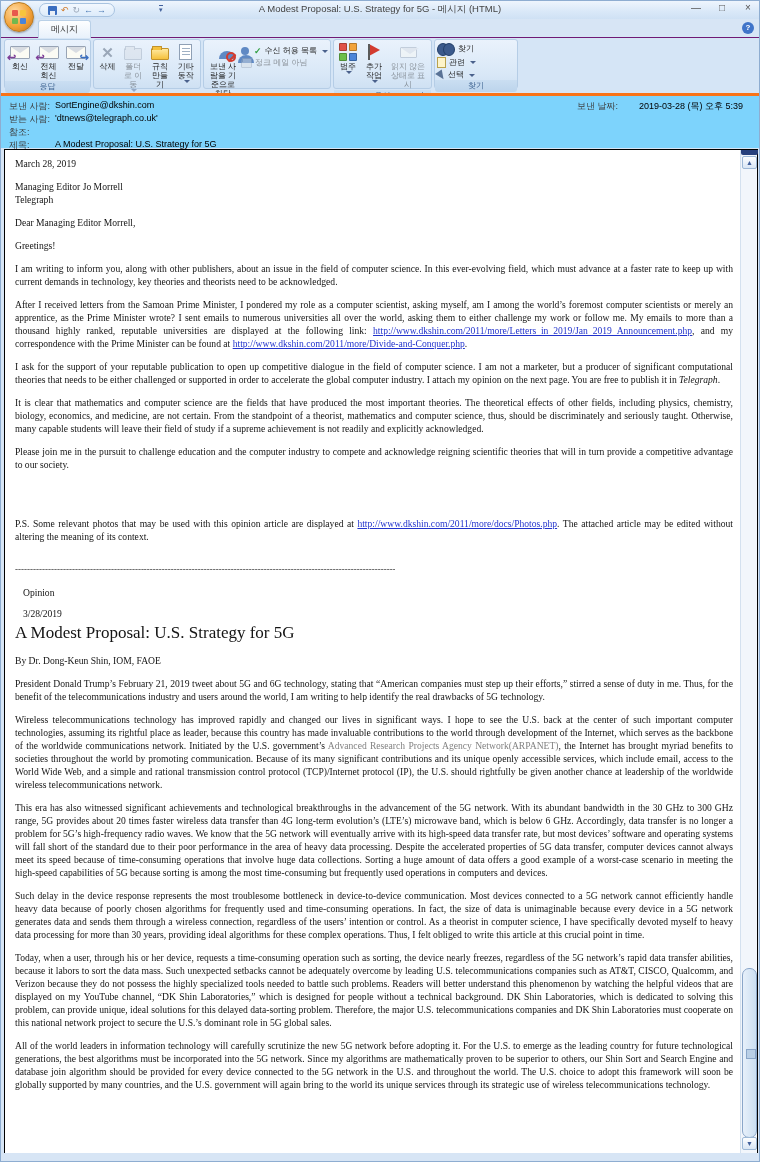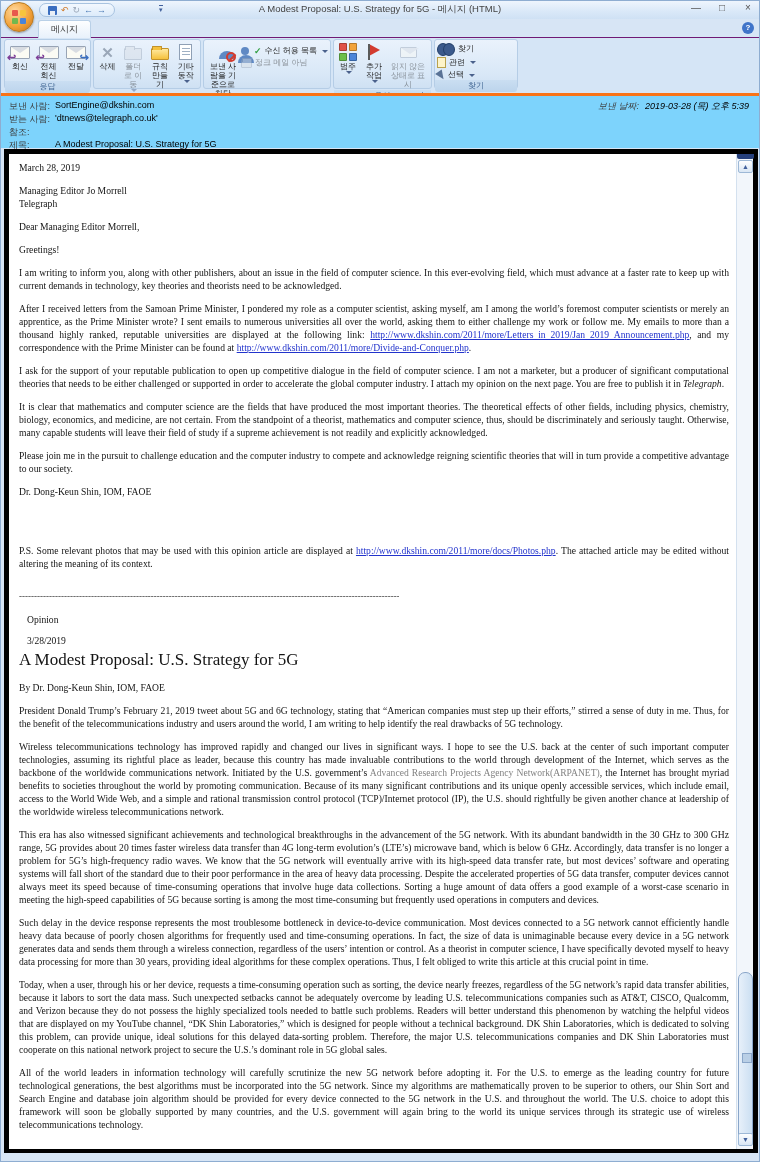--- a/index.html
+++ b/index.html
@@ -75,23 +75,23 @@
   .binoc::before,.binoc::after{content:"";position:absolute;top:0;width:10px;height:11px;border-radius:50%;background:#3b5a8c;border:1px solid #23406b;}
   .binoc::before{left:0;} .binoc::after{right:0;}
   .cursor-ic{width:0;height:0;border-left:4px solid transparent;border-right:4px solid transparent;border-top:9px solid #5a7396;transform:rotate(-35deg);}
   .mini-doc{width:9px;height:11px;background:#fdf4c9;border:1px solid #b9a24d;}
   
   .mailheader{position:absolute;left:0;top:92px;width:100%;height:55px;background:#7dd3fc;font-size:9px;color:#222;
               border-top:3px solid #f97316;}
   .hrow{position:absolute;left:8px;display:flex;}
   .hlabel{width:46px;color:#3c3c3c;}
   .hvalue{color:#000;}
-  .sent-date{position:absolute;right:10px;top:4px;display:flex;gap:6px;font-style:italic;}
-  
-  .bodywrap{position:absolute;left:3px;top:148px;width:754px;height:1005px;background:#fff;border:5px solid #000000;}
+  .sent-date{position:absolute;right:16px;top:4px;display:flex;gap:21px;}
+  
+  .bodywrap{position:absolute;left:3px;top:148px;width:754px;height:1005px;background:#fff;border:1px solid #000000;}
   .content{position:absolute;left:0;top:0;right:17px;bottom:0;padding:7px 7px 0 10px;overflow:hidden;
            font-family:"Liberation Serif","DejaVu Serif",serif;font-size:9.6px;line-height:13px;color:#141414;}
   .content p{margin:0 0 10px 0;text-align:justify;}
   .content p.nj{text-align:left;}
   a.lnk{color:#2233cc;text-decoration:underline;cursor:pointer;}
   .graytxt{color:#828282;}
   .sig-gap{height:36px;}
   .divider{white-space:nowrap;overflow:hidden;width:380px;letter-spacing:0;font-size:9px;margin:0 0 3px 0;color:#222;}
   .art-title{font-size:17px;line-height:22px;text-align:center;margin:4px 0 10px 0;}
   .art-byline{text-align:center;margin:0 0 12px 0;}
@@ -311,21 +311,20 @@
     <div class="content">
       <p class="nj">March 28, 2019</p>
       <p class="nj"><span>Managing Editor Jo Morrell</span><br><span>Telegraph</span></p>
       <p class="nj">Dear Managing Editor Morrell,</p>
       <p class="nj">Greetings!</p>
       <p>I am writing to inform you, along with other publishers, about an issue in the field of computer science. In this ever-evolving field, which must advance at a faster rate to keep up with current demands in technology, key theories and theorists need to be acknowledged.</p>
       <p><span>After I received letters from the Samoan Prime Minister, I pondered my role as a computer scientist, asking myself, am I among the world’s foremost computer scientists or merely an apprentice, as the Prime Minister wrote? I sent emails to numerous universities all over the world, asking them to either challenge my work or follow me. My emails to more than a thousand highly ranked, reputable universities are displayed at the following link: </span><a class="lnk">http://www.dkshin.com/2011/more/Letters_in_2019/Jan_2019_Announcement.php</a><span>, and my correspondence with the Prime Minister can be found at </span><a class="lnk">http://www.dkshin.com/2011/more/Divide-and-Conquer.php</a><span>.</span></p>
       <p><span>I ask for the support of your reputable publication to open up competitive dialogue in the field of computer science. I am not a marketer, but a producer of significant computational theories that needs to be either challenged or supported in order to accelerate the global computer industry. I attach my opinion on the next page. You are free to publish it in </span><i>Telegraph</i><span>.</span></p>
       <p>It is clear that mathematics and computer science are the fields that have produced the most important theories. The theoretical effects of other fields, including physics, chemistry, biology, economics, and medicine, are not certain. From the standpoint of a theorist, mathematics and computer science, thus, should be discriminately and seriously taught. Otherwise, many capable students will leave their field of study if a supreme achievement is not readily and explicitly acknowledged.</p>
       <p>Please join me in the pursuit to challenge education and the computer industry to compete and acknowledge reigning scientific theories that will in turn provide a competitive advantage to our society.</p>
-      <p class="nj">Dr. Dong-Keun Shin, IOM, FAOE</p>
       <div class="sig-gap"></div>
       <p><span>P.S. Some relevant photos that may be used with this opinion article are displayed at </span><a class="lnk">http://www.dkshin.com/2011/more/docs/Photos.php</a><span>. The attached article may be edited without altering the meaning of its context.</span></p>
       <div style="height:10px"></div>
       <p class="nj divider">------------------------------------------------------------------------------------------------------------------------------------------------------------------</p>
       <p class="nj" style="margin:8px">Opinion</p>
       <p class="nj" style="margin:0 0 2px 8px">3/28/2019</p>
       <p class="nj art-title">A Modest Proposal: U.S. Strategy for 5G</p>
       <p class="nj art-byline">By Dr. Dong-Keun Shin, IOM, FAOE</p>
       <p>President Donald Trump’s February 21, 2019 tweet about 5G and 6G technology, stating that “American companies must step up their efforts,” stirred a sense of duty in me. Thus, for the benefit of the telecommunications industry and users around the world, I am writing to help identify the real drawbacks of 5G technology.</p>
       <p><span>Wireless telecommunications technology has improved rapidly and changed our lives in significant ways. I hope to see the U.S. back at the center of such important computer technologies, assuming its rightful place as leader, because this country has made invaluable contributions to the world through development of the Internet, which serves as the backbone of the worldwide communications network. Initiated by the U.S. government’s </span><span class="graytxt">Advanced Research Projects Agency Network(ARPANET)</span><span>, the Internet has brought myriad benefits to societies throughout the world by promoting communication. Because of its many significant contributions and its unique openly accessible services, which include email, access to the World Wide Web, and a simple and rational transmission control protocol (TCP)/Internet protocol (IP), the U.S. should rightfully be given another chance at leadership of the worldwide wireless telecommunications network.</span></p>

